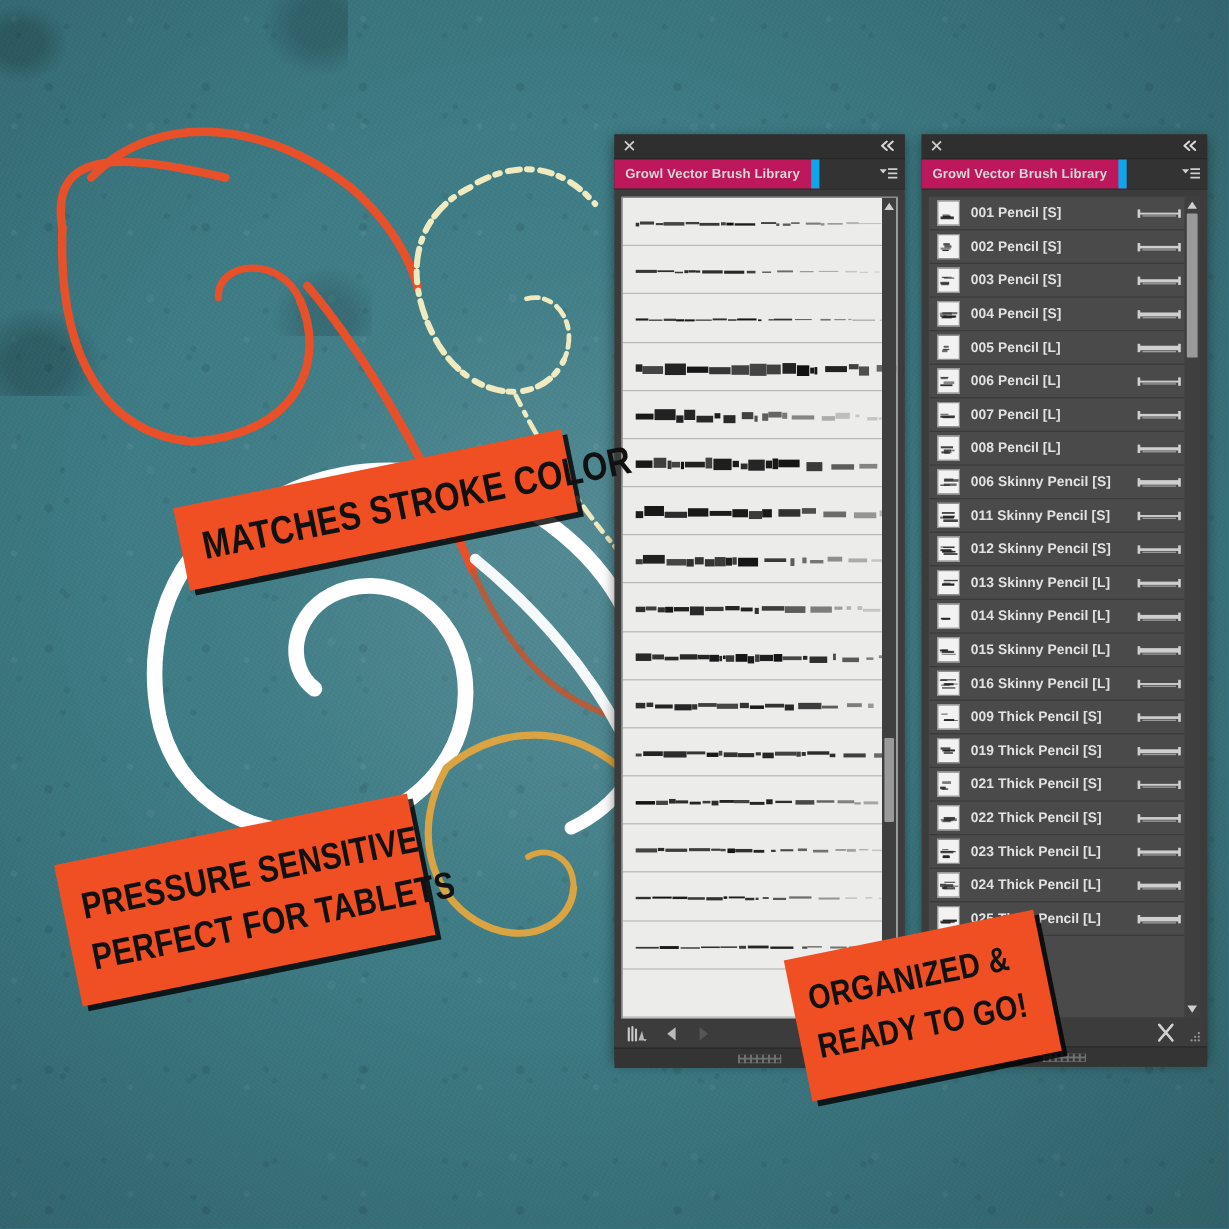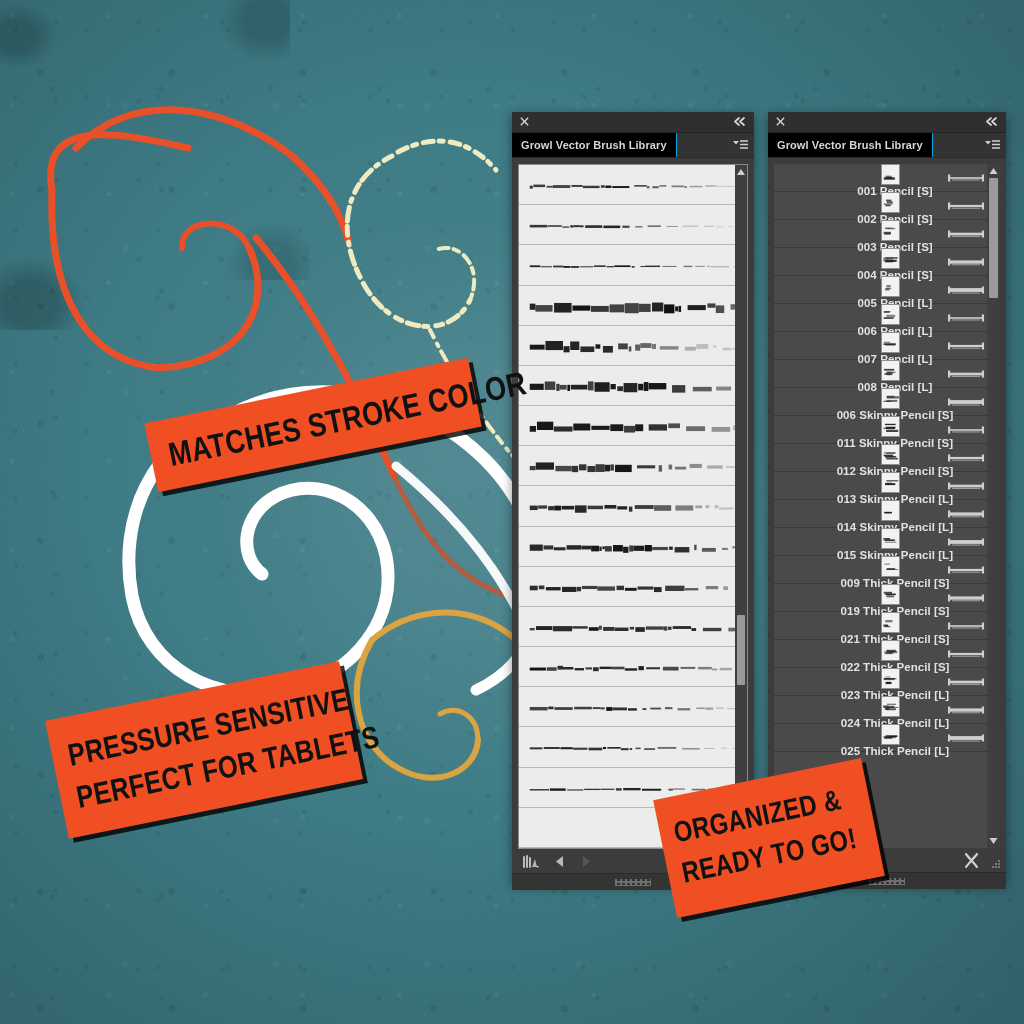--- a/index.html
+++ b/index.html
@@ -43,23 +43,23 @@
 
   
   .panel{position:absolute;background:#3c3c3c;
     box-shadow:0 3px 10px rgba(0,0,0,.45);}
   .panel-topbar{height:20px;background:#2f2f2f;position:relative;
     border-bottom:1px solid #232323;}
   .panel-topbar .x-close{position:absolute;left:7px;top:4px;width:11px;height:11px;}
   .panel-topbar .collapse{position:absolute;right:6px;top:4px;width:16px;height:11px;}
   .panel-tabs{height:24px;background:#3a3a3a;display:flex;align-items:stretch;
     border-bottom:1px solid #2a2a2a;position:relative;}
-  .tab{background:#000000;color:#d6d6d6;font-size:11px;line-height:24px;
+  .tab{background:#be185d;color:#d6d6d6;font-size:11px;line-height:24px;
     padding:0 9px;white-space:nowrap;letter-spacing:.1px;
-    border-right:1px solid #0ea5e9;font-weight:700;}
+    border-right:7px solid #0ea5e9;font-weight:700;}
   .tab-filler{flex:1;background:#333;}
   .panel-menu{position:absolute;right:6px;top:6px;width:15px;height:12px;}
 
   
   .stroke-body{position:relative;background:#ececeb;margin:6px 6px 0 6px;
     border:1px solid #8a8a8a;overflow:hidden;}
   .stroke-row{position:relative;border-bottom:1px solid #b8b8b8;box-sizing:border-box;}
   .stroke-row:last-child{border-bottom:none;}
   .stroke-svg{position:absolute;left:0;top:0;width:100%;height:100%;}
   .vscroll{position:absolute;top:0;right:0;width:12px;bottom:0;background:#3f3f3f;}
@@ -71,21 +71,21 @@
   .panel-grip{position:absolute;left:50%;transform:translateX(-50%);bottom:4px;
     width:36px;height:7px;
     background-image:repeating-linear-gradient(90deg,#7a7a7a 0 2px, transparent 2px 5px),
                      repeating-linear-gradient(0deg,#7a7a7a 0 2px, transparent 2px 4px);
     background-size:5px 4px;opacity:.85;}
   .panel-botbar{height:16px;background:#343434;position:relative;border-top:1px solid #2a2a2a;}
 
   
   .list-body{position:relative;background:#4a4a4a;margin:6px 6px 0 6px;overflow:hidden;}
   .brush-row{display:flex;align-items:center;height:28px;box-sizing:border-box;
-    border-bottom:1px solid #3a3a3a;padding-left:7px;position:relative;flex-direction:column;}
+    border-bottom:1px solid #3a3a3a;padding-left:7px;position:relative;}
   .brush-row .thumb{width:17px;height:19px;background:#f2f2f2;border:1px solid #8e8e8e;
     flex:0 0 auto;position:relative;overflow:hidden;}
   .brush-row .thumb svg{position:absolute;left:0;top:0;}
   .brush-row .label{color:#e2e2e2;font-size:11.5px;margin-left:9px;white-space:nowrap;
     font-weight:700;letter-spacing:.05px;}
   .brush-row .stroke-icon{position:absolute;right:14px;top:50%;transform:translateY(-50%);
     width:40px;height:13px;}
   .list-scroll{position:absolute;top:0;right:0;width:13px;bottom:0;background:#3f3f3f;}
 
   
@@ -791,20 +791,39 @@
           <svg class="stroke-icon" viewBox="0 0 40 13">
             <rect x="3" y="4.6" width="34" height="3.8" fill="#cfcfcf"></rect>
             <rect x="2" y="3" width="2.2" height="7" fill="#cfcfcf"></rect>
             <rect x="35.8" y="3" width="2.2" height="7" fill="#cfcfcf"></rect>
             <rect x="6" y="9.0" width="28" height="1.1" fill="#9d9d9d"></rect>
           </svg>
         </div>
         <div class="brush-row">
           <div class="thumb">
             <svg width="17" height="19" viewBox="0 0 17 19">
+              <rect x="3.0" y="12.7" width="11.1" height="1.2" fill="#222" opacity="0.77"></rect>
+              <rect x="1.8" y="6.1" width="12.9" height="0.9" fill="#222" opacity="0.97"></rect>
+              <rect x="1.2" y="6.4" width="6.2" height="1.0" fill="#222" opacity="0.81"></rect>
+              <rect x="4.8" y="9.3" width="7.8" height="1.8" fill="#222" opacity="0.95"></rect>
+              <rect x="4.0" y="9.6" width="12.1" height="0.9" fill="#222" opacity="0.58"></rect>
+              <rect x="2.4" y="10.3" width="7.1" height="1.4" fill="#222" opacity="0.53"></rect>
+            </svg>
+          </div>
+          <span class="label">016 Skinny Pencil [L]</span>
+          <svg class="stroke-icon" viewBox="0 0 40 13">
+            <rect x="3" y="5.7" width="34" height="1.6" fill="#cfcfcf"></rect>
+            <rect x="2" y="3" width="2.2" height="7" fill="#cfcfcf"></rect>
+            <rect x="35.8" y="3" width="2.2" height="7" fill="#cfcfcf"></rect>
+            <rect x="6" y="7.9" width="28" height="1.1" fill="#9d9d9d"></rect>
+          </svg>
+        </div>
+        <div class="brush-row">
+          <div class="thumb">
+            <svg width="17" height="19" viewBox="0 0 17 19">
               <rect x="4.4" y="12.0" width="11.8" height="0.8" fill="#222" opacity="0.65"></rect>
               <rect x="4.7" y="11.2" width="8.5" height="1.6" fill="#222" opacity="0.94"></rect>
               <rect x="2.4" y="6.6" width="5.3" height="1.0" fill="#222" opacity="0.61"></rect>
             </svg>
           </div>
           <span class="label">009 Thick Pencil [S]</span>
           <svg class="stroke-icon" viewBox="0 0 40 13">
             <rect x="3" y="5.4" width="34" height="2.2" fill="#cfcfcf"></rect>
             <rect x="2" y="3" width="2.2" height="7" fill="#cfcfcf"></rect>
             <rect x="35.8" y="3" width="2.2" height="7" fill="#cfcfcf"></rect>

